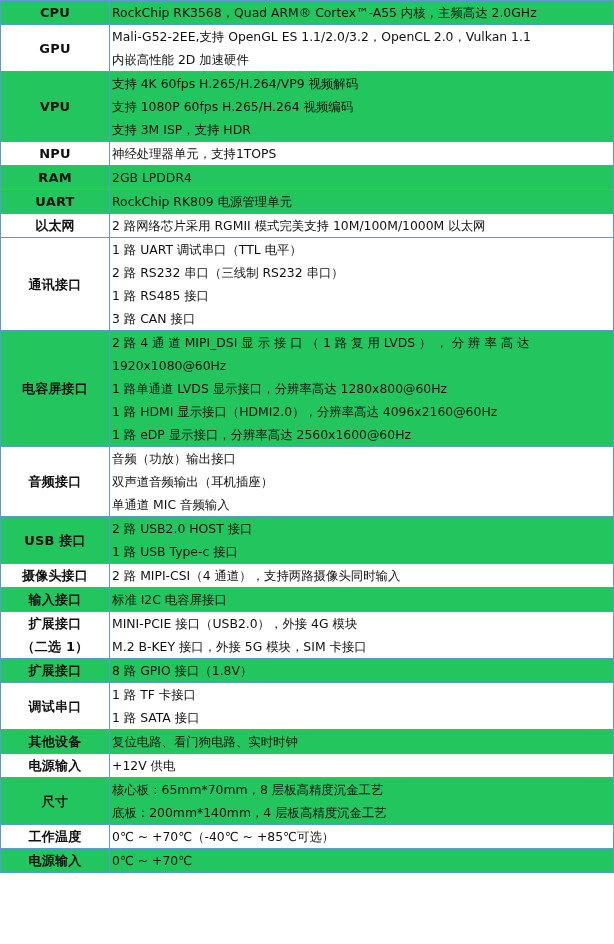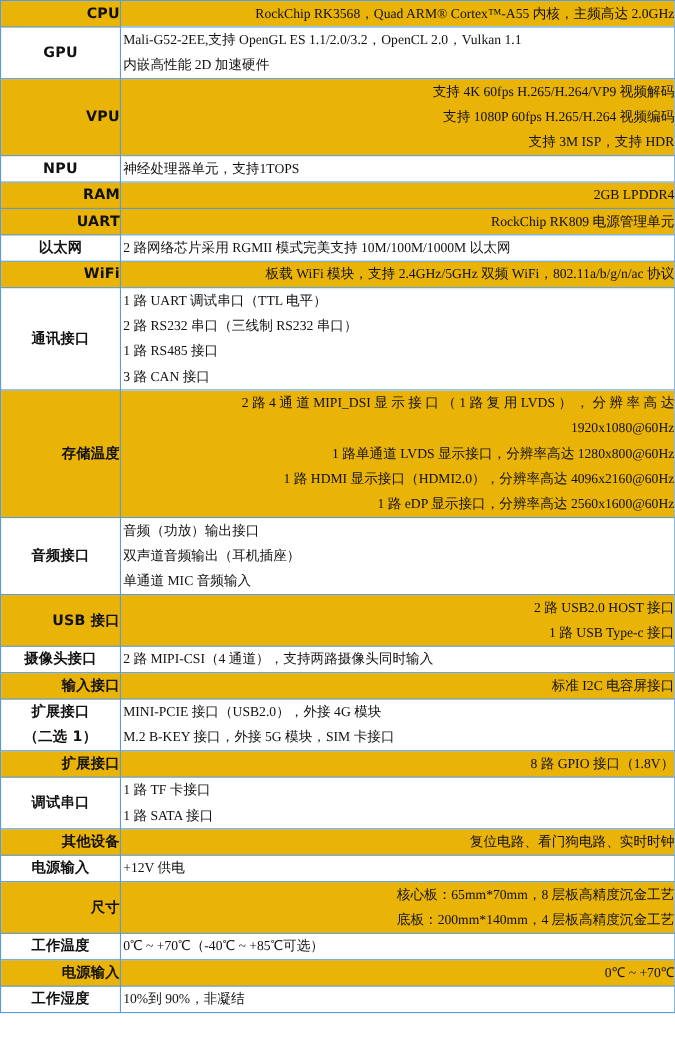--- a/index.html
+++ b/index.html
@@ -28,22 +28,22 @@
       white-space: nowrap;
       letter-spacing: 0.2px;
     }
     td.value {
       padding-left: 2px !important;
       font-size: 12.4px;
       line-height: 23px;
       white-space: nowrap;
       overflow: hidden;
     }
-    td.value .line { display: block; height: 23px; line-height: 23px; white-space: nowrap; font-family: Liberation Serif, serif; }
-    tr.shaded td { background: #eab308; text-align: right; }
+    td.value .line { display: block; height: 23px; line-height: 23px; white-space: nowrap; }
+    tr.shaded td { background: #22c55e; }
     tr.plain td { background: #FFFFFF; }
     td.label .lbl-line { display: block; line-height: 23px; }
   </style>
 </head>
 <body>
 
 <table id="spec-table">
   <colgroup>
       <col class="c-label">
       <col class="c-value">
@@ -96,39 +96,33 @@
       </td>
     </tr>
 
     <tr class="plain">
       <td class="label">以太网</td>
       <td class="value">
         <span class="line">2 路网络芯片采用 RGMII 模式完美支持 10M/100M/1000M 以太网</span>
       </td>
     </tr>
 
-    <tr class="shaded">
-      <td class="label">WiFi</td>
-      <td class="value">
-        <span class="line">板载 WiFi 模块，支持 2.4GHz/5GHz 双频 WiFi，802.11a/b/g/n/ac 协议</span>
-      </td>
-    </tr>
 
     <tr class="plain">
       <td class="label">通讯接口</td>
       <td class="value">
         <span class="line">1 路 UART 调试串口（TTL 电平）</span>
         <span class="line">2 路 RS232 串口（三线制 RS232 串口）</span>
         <span class="line">1 路 RS485 接口</span>
         <span class="line">3 路 CAN 接口</span>
       </td>
     </tr>
 
     <tr class="shaded">
-      <td class="label">存储温度</td>
+      <td class="label">电容屏接口</td>
       <td class="value">
         <span class="line">2 路 4 通 道 MIPI_DSI 显 示 接 口 （ 1 路 复 用 LVDS ） ， 分 辨 率 高 达</span>
         <span class="line">1920x1080@60Hz</span>
         <span class="line">1 路单通道 LVDS 显示接口，分辨率高达 1280x800@60Hz</span>
         <span class="line">1 路 HDMI 显示接口（HDMI2.0），分辨率高达 4096x2160@60Hz</span>
         <span class="line">1 路 eDP 显示接口，分辨率高达 2560x1600@60Hz</span>
       </td>
     </tr>
 
     <tr class="plain">
@@ -217,21 +211,15 @@
       </td>
     </tr>
 
     <tr class="shaded">
       <td class="label">电源输入</td>
       <td class="value">
         <span class="line">0℃ ~ +70℃</span>
       </td>
     </tr>
 
-    <tr class="plain">
-      <td class="label">工作湿度</td>
-      <td class="value">
-        <span class="line">10%到 90%，非凝结</span>
-      </td>
-    </tr>
 
   </tbody>
 </table>
 
 </body></html>

